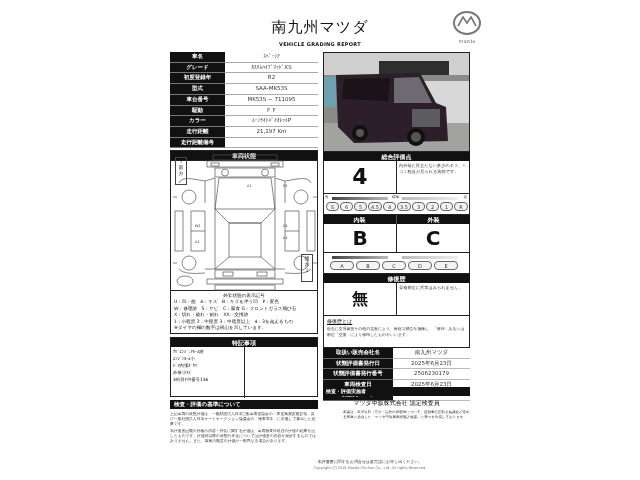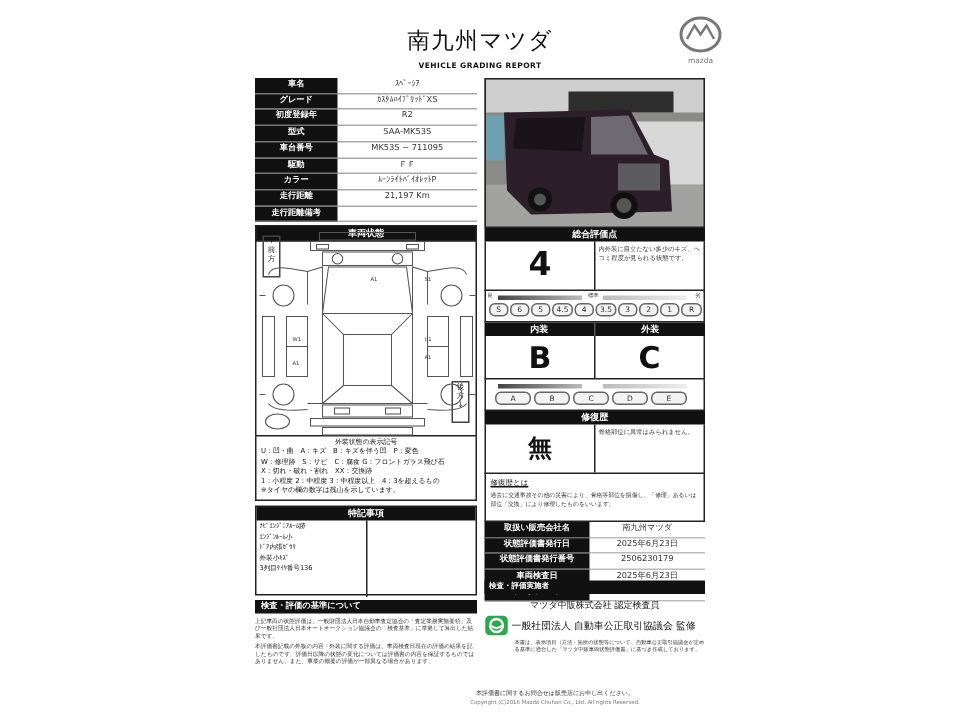--- a/index.html
+++ b/index.html
@@ -292,22 +292,14 @@
           <td class="k">検査員コード</td>
           <td class="v">00000</td>
         </tr>
   </tbody>
     </table>
 </div>
 
 <div class="inspector">
   <div class="bar-head" style="text-align:left;padding-left:3px;font-size:5px;">検査・評価実施者</div>
   <div style="text-align:center;font-size:6px;margin-top:3px;">マツダ中販株式会社 認定検査員</div>
-  <div style="display:flex;align-items:center;margin-top:2px;">
-    <svg width="16" height="14" viewBox="0 0 16 14">
-      <rect x="0.5" y="0.5" width="15" height="13" rx="3" fill="#2aa84a"></rect>
-      <circle cx="8" cy="7" r="4.3" fill="none" stroke="#fff" stroke-width="1.6"></circle>
-      <path d="M4.2 7 Q8 10.5 11.8 7" fill="none" stroke="#fff" stroke-width="1.4"></path>
-    </svg>
-    <div style="font-size:6.6px;margin-left:2px;">一般社団法人 自動車公正取引協議会 監修</div>
-  </div>
   <div style="font-size:3.5px;line-height:5px;color:#333;margin:2px 0 0 20px;">本書は、表示項目（方法・箇所の状態等について、自動車公正取引協議会が定める基準に適合した「マツダ中販車両状態評価書」に基づき作成しております。</div>
 </div>
 
 </body></html>

